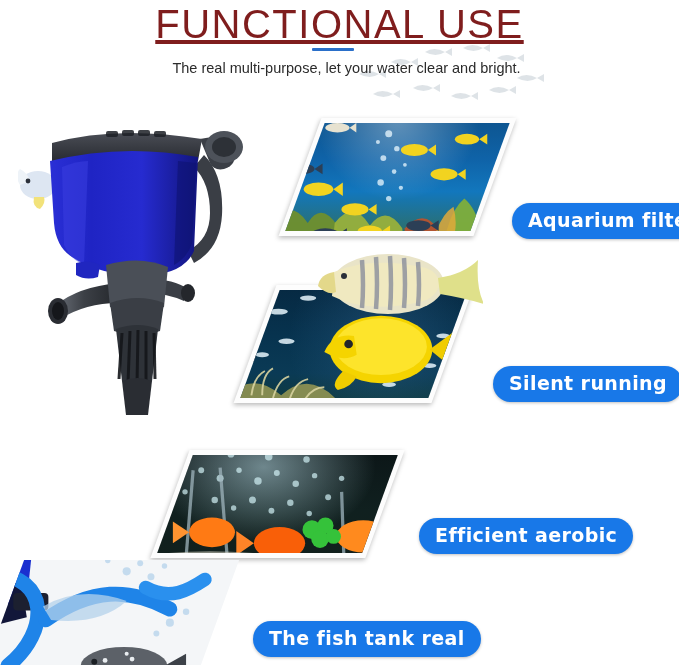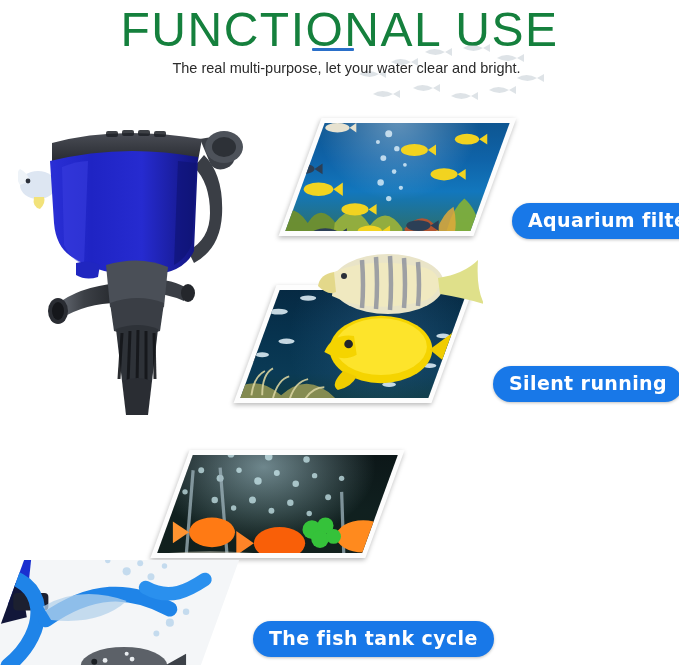--- a/index.html
+++ b/index.html
@@ -9,25 +9,26 @@
     font-family:"Liberation Sans", sans-serif;
     overflow:hidden;
     position:relative;
   }
   .stage{position:relative;width:679px;height:665px;overflow:hidden;background:#fff;}
 
   
   .title{
     position:absolute;left:0;top:2px;width:679px;
     text-align:center;
-    font-size:48px;letter-spacing:1.5px;
+    font-size:40px;letter-spacing:1.5px;
     font-weight:400;
-    color:#15803d;
+    color:#7f1d1d;
     font-family:"Liberation Sans", sans-serif;
     white-space:nowrap;
+    text-decoration:underline;
   }
   .title-rule{
     position:absolute;left:312px;top:48px;width:42px;height:3px;
     background:#2a6fc9;border-radius:1px;
   }
   .subtitle{
     position:absolute;left:0;top:60px;width:679px;
     text-align:center;
     font-size:14.5px;color:#2b2b2b;
     white-space:nowrap;
@@ -362,20 +363,21 @@
               <circle cx="18" cy="5" r="6"></circle>
               <circle cx="14" cy="15" r="6.5"></circle>
             <circle cx="24" cy="13" r="5.5"></circle>
           </g>
 
           <path d="M0 98 L0 88 Q50 80 110 88 Q160 94 205 86 L205 98Z" fill="#d9d6c6" opacity=".55"></path>
         </svg>
       </div>
     </div>
   </div>
+  <div class="pill" id="pill3">Efficient aerobic</div>
 
   <div class="tile" id="tile4">
     <div class="inner">
       <div class="scene">
         <div class="white-bg"></div>
         <svg viewBox="0 0 215 105" style="position:absolute;inset:0;width:100%;height:100%;">
 
           <path d="M0 6 L48 6 L44 44 L0 52 Z" fill="#1a2fd0"></path>
           <path d="M0 34 L40 30 L44 56 L4 66 Z" fill="#12173a"></path>
           <rect x="34" y="38" width="26" height="13" rx="3" fill="#1c2030"></rect>
@@ -410,21 +412,21 @@
               </g>
             <circle cx="8" cy="11" r="2.2" fill="#1b1f24"></circle>
           </g>
 
           <path d="M186 105 Q194 72 202 62 Q208 78 210 105 Z" fill="#2f9d2b"></path>
           <path d="M176 105 Q184 82 192 72 Q196 88 198 105 Z" fill="#4cbd3a" opacity=".9"></path>
         </svg>
       </div>
     </div>
   </div>
-  <div class="pill" id="pill4">The fish tank cycle</div>
+  <div class="pill" id="pill4">The fish tank real</div>
 
   <svg class="pump" viewBox="0 0 235 300">
     <defs>
       <linearGradient id="blueBody" x1="0" y1="0" x2="1" y2="0">
         <stop offset="0%" stop-color="#2a2fd6"></stop>
         <stop offset="28%" stop-color="#1f24c4"></stop>
         <stop offset="62%" stop-color="#262bd0"></stop>
         <stop offset="100%" stop-color="#12157e"></stop>
       </linearGradient>
       <linearGradient id="blkCap" x1="0" y1="0" x2="0" y2="1">

